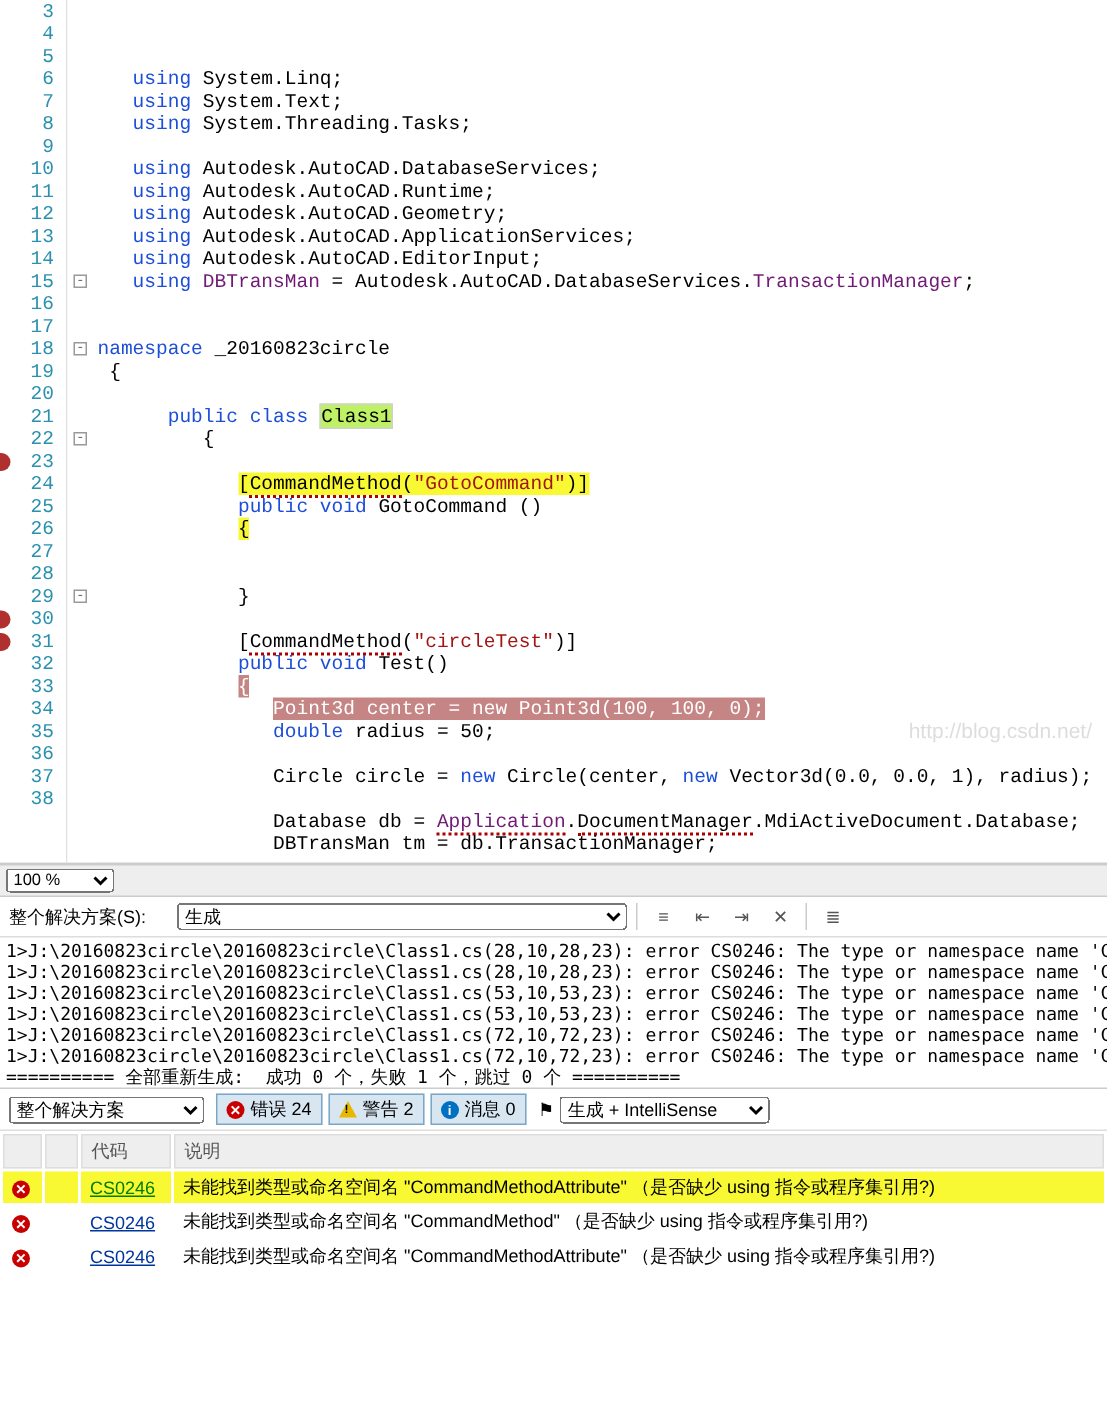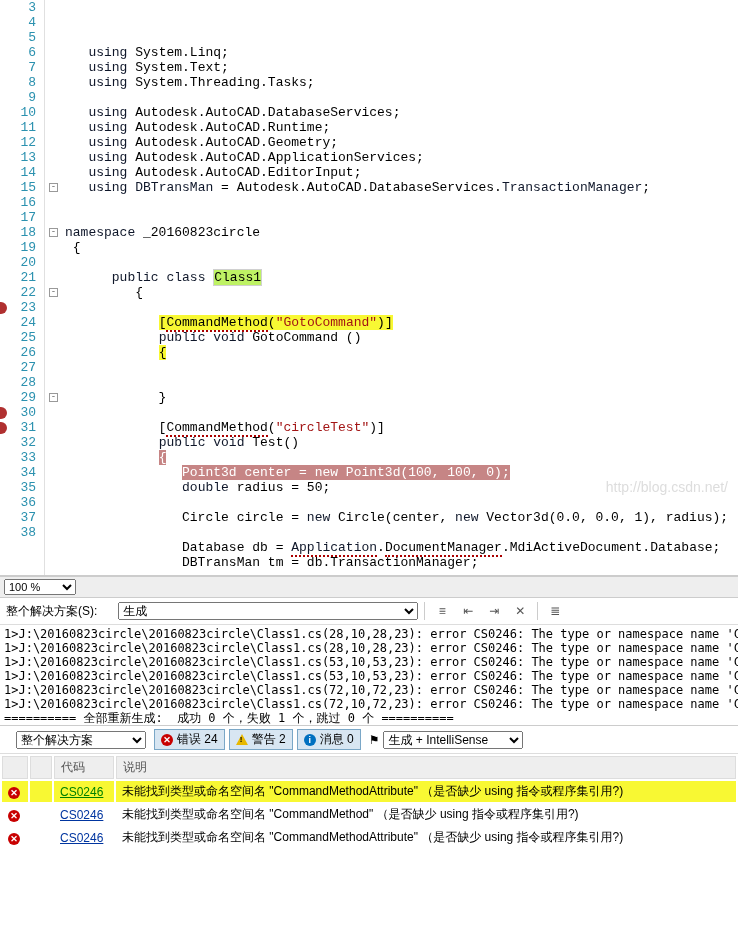--- a/index.html
+++ b/index.html
@@ -4,38 +4,38 @@
 <style>
 * { margin: 0; padding: 0; box-sizing: border-box; }
 body { font-family: Consolas, "Courier New", monospace; font-size: 13px; background: #fff; overflow: hidden; width: 738px; }
 .editor-area { display: flex; height: 576px; background: #fff; border-bottom: 1px solid #ccc; overflow: hidden; }
 .gutter { width: 45px; background: #fff; border-right: 1px solid #e0e0e0; text-align: right; padding-right: 8px; color: #2b91af; font-size: 13px; line-height: 15px; position: relative; }
 .gutter .bp { position: absolute; left: -5px; width: 12px; height: 12px; background: #b03030; border-radius: 50%; }
 .margin-col { width: 20px; background: #fff; position: relative; }
 .margin-col .fold { position: absolute; left: 4px; width: 9px; height: 9px; border: 1px solid #999; font-size: 9px; line-height: 7px; text-align: center; color: #666; cursor: pointer; }
 .code { flex: 1; font-size: 13px; line-height: 15px; white-space: pre; overflow: hidden; position: relative; }
 .code .line { height: 15px; }
-.kw { color: #0f172a; }
-.type { color: #0f172a; }
+.kw { color: #1d4ed8; }
+.type { color: #701a75; }
 .str { color: #a31515; }
 .hl-yellow { background: #f8f833; }
 .hl-sel { background: #c68585; color: #fff; }
 .cursor-line { background: #bef264; border: 1px solid #d0d0d0; }
 .wave { border-bottom: 2px dotted #a00; }
 .watermark { position: absolute; right: 10px; top: 480px; color: #ddd; font-size: 14px; font-family: Arial; }
 .zoom-bar { height: 22px; border-top: 1px solid #ccc; border-bottom: 1px solid #ccc; display: flex; align-items: center; padding-left: 4px; background: #eee; }
 .zoom-bar select { font-size: 11px; width: 72px; }
 .panel-header { background: #3a3a58; color: #fff; font-size: 12px; padding: 3px 6px; font-family: "Microsoft YaHei", Arial; }
 .output-panel { border-bottom: 1px solid #ccc; }
 .output-toolbar { display: flex; align-items: center; padding: 3px 6px; gap: 4px; font-size: 12px; font-family: "Microsoft YaHei", Arial; border-bottom: 1px solid #ddd; }
 .output-toolbar select { width: 300px; font-size: 12px; margin-left: 17px; }
 .output-toolbar .tbtn { width: 22px; height: 20px; border: 1px solid transparent; display: inline-flex; align-items: center; justify-content: center; color: #555; cursor: pointer; }
 .output-toolbar .sep { width: 1px; height: 18px; background: #ccc; margin: 0 2px; }
 .output-content { font-family: SimSun, monospace; font-size: 12px; padding: 2px 4px; line-height: 14px; height: 100px; overflow: hidden; white-space: pre; }
-.errorlist-toolbar { display: flex; align-items: center; padding: 3px 16px; gap: 4px; font-size: 12px; font-family: "Microsoft YaHei", Arial; border-bottom: 1px solid #ddd; height: 28px; }
+.errorlist-toolbar { display: flex; align-items: center; padding: 3px 6px; gap: 4px; font-size: 12px; font-family: "Microsoft YaHei", Arial; border-bottom: 1px solid #ddd; height: 28px; }
 .errorlist-toolbar select { font-size: 12px; }
 .toggle-btn { display: inline-flex; align-items: center; gap: 4px; border: 1px solid #ccc; padding: 1px 6px; background: #fff; cursor: pointer; }
 .toggle-btn.active { background: #d8e6f2; border-color: #7aa7c7; }
 .err-icon { width: 12px; height: 12px; border-radius: 50%; background: #c80000; color: #fff; font-size: 9px; line-height: 12px; text-align: center; display: inline-block; font-weight: bold; }
 .warn-icon { width: 0; height: 0; border-left: 6px solid transparent; border-right: 6px solid transparent; border-bottom: 11px solid #e8b800; display: inline-block; position: relative; }
 .warn-icon::after { content: "!"; position: absolute; left: -2px; top: 1px; font-size: 8px; color: #000; font-weight: bold; }
 .info-icon { width: 12px; height: 12px; border-radius: 50%; background: #0070c0; color: #fff; font-size: 9px; line-height: 12px; text-align: center; display: inline-block; font-weight: bold; }
 .error-table { width: 100%; font-size: 12px; font-family: "Microsoft YaHei", Arial; }
 .error-table th { background: #eee; border: 1px solid #ddd; text-align: left; padding: 2px 6px; font-weight: normal; color: #555; }
 .error-table td { padding: 2px 6px; vertical-align: middle; }

